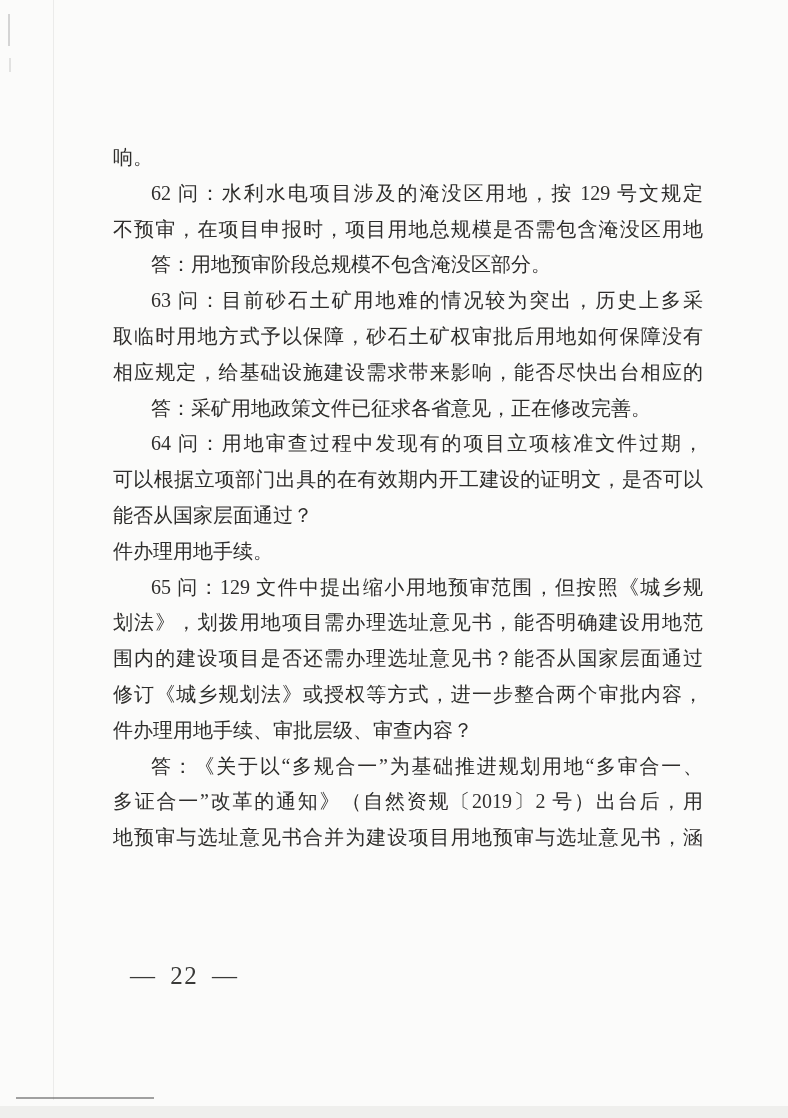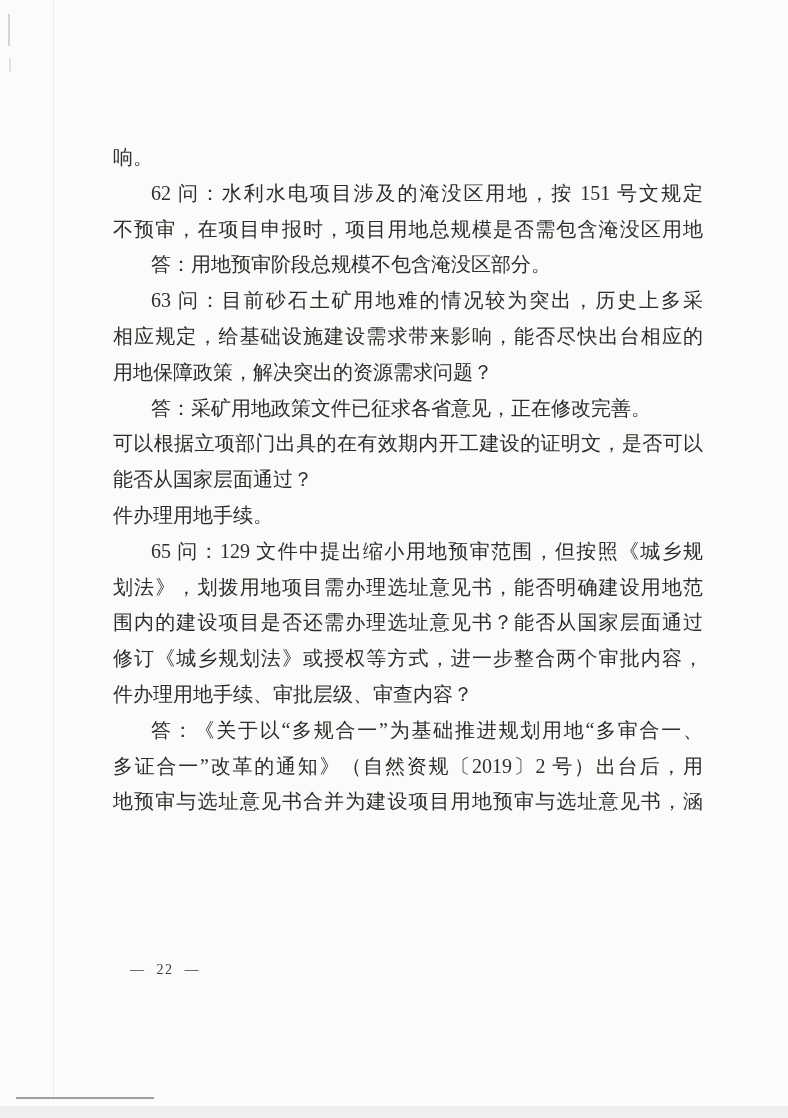--- a/index.html
+++ b/index.html
@@ -39,21 +39,21 @@
     text-align-last: justify;
   }
   
   .line.indent {
     text-indent: 38px;
   }
   .page-number {
     position: absolute;
     left: 130px;
     top: 962px;
-    font-size: 14px;
+    font-size: 25px;
     letter-spacing: 1.5px;
     word-spacing: 6px;
     color: #3a3a38;
   }
   
   .artifact-vline {
     position: absolute;
     left: 53px;
     top: 0;
     width: 1px;
@@ -93,27 +93,28 @@
     background: #efefed;
   }
 </style>
 </head>
 <body>
 
 <div class="page">
 
   <div class="doc-body">
     <div class="line">响。</div>
-    <div class="line indent fill">62 问：水利水电项目涉及的淹没区用地，按 151 号文规定</div>
+    <div class="line indent fill">62 问：水利水电项目涉及的淹没区用地，按 129 号文规定</div>
     <div class="line fill">不预审，在项目申报时，项目用地总规模是否需包含淹没区用地</div>
     <div class="line indent">答：用地预审阶段总规模不包含淹没区部分。</div>
     <div class="line indent fill">63 问：目前砂石土矿用地难的情况较为突出，历史上多采</div>
+    <div class="line fill">取临时用地方式予以保障，砂石土矿权审批后用地如何保障没有</div>
     <div class="line fill">相应规定，给基础设施建设需求带来影响，能否尽快出台相应的</div>
-    <div class="line">用地保障政策，解决突出的资源需求问题？</div>
     <div class="line indent">答：采矿用地政策文件已征求各省意见，正在修改完善。</div>
+    <div class="line indent fill">64 问：用地审查过程中发现有的项目立项核准文件过期，</div>
     <div class="line fill">可以根据立项部门出具的在有效期内开工建设的证明文，是否可以</div>
     <div class="line">能否从国家层面通过？</div>
     <div class="line">件办理用地手续。</div>
     <div class="line indent fill">65 问：129 文件中提出缩小用地预审范围，但按照《城乡规</div>
     <div class="line fill">划法》，划拨用地项目需办理选址意见书，能否明确建设用地范</div>
     <div class="line fill">围内的建设项目是否还需办理选址意见书？能否从国家层面通过</div>
     <div class="line fill">修订《城乡规划法》或授权等方式，进一步整合两个审批内容，</div>
     <div class="line">件办理用地手续、审批层级、审查内容？</div>
     <div class="line indent fill">答：《关于以“多规合一”为基础推进规划用地“多审合一、</div>
     <div class="line fill">多证合一”改革的通知》（自然资规〔2019〕2 号）出台后，用</div>

